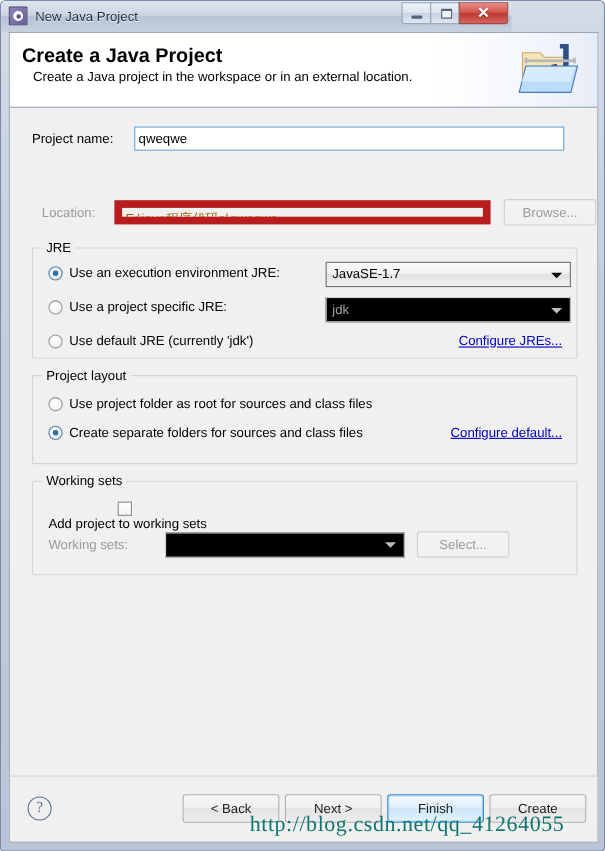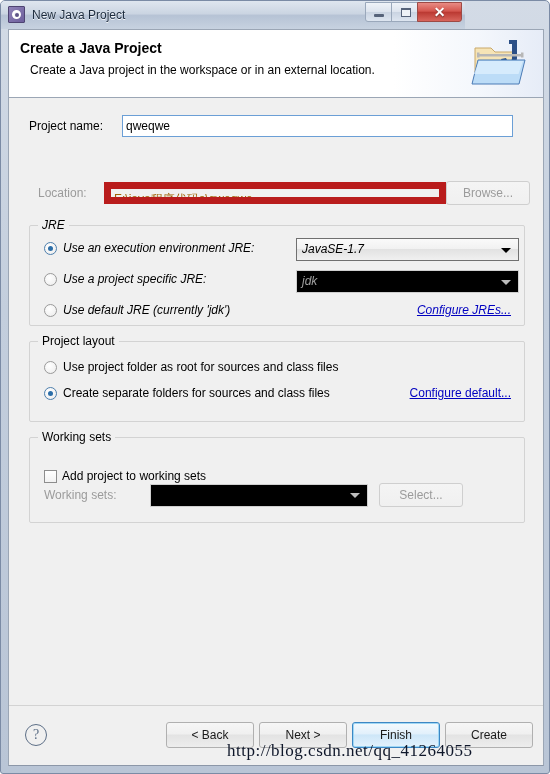--- a/index.html
+++ b/index.html
@@ -144,21 +144,21 @@
   .header {
     position: relative;
     height: 68px;
     background: linear-gradient(to right, #ffffff 0%, #ffffff 72%, #f4f7fc 88%, #e6ecf7 100%);
     border-bottom: 1px solid #9ba6b5;
     box-sizing: border-box;
   }
   .header-title {
     position: absolute;
     left: 11px; top: 10px;
-    font-size: 14px;
+    font-size: 18px;
     font-weight: bold;
     color: #000000;
   }
   .header-desc {
     position: absolute;
     left: 21px; top: 33px;
     font-size: 12px;
     color: #000000;
   }
   .header-icon {
@@ -346,23 +346,23 @@
     position: absolute;
     right: 10px; top: 16px;
     display: flex;
     gap: 5px;
   }
   .bb-buttons .btn { width: 88px; height: 26px; }
 
   .watermark {
     position: absolute;
     left: 218px; bottom: 4px;
-    font-size: 17px;
+    font-size: 20px;
     font-family: "Liberation Serif", serif;
-    color: #0f172a;
+    color: #0f766e;
     letter-spacing: 0.5px;
     white-space: nowrap;
     pointer-events: none;
   }
 </style>
 </head>
 <body>
 
 <div class="window">
 
@@ -409,24 +409,24 @@
 
       <div class="row" style="left:20px; top:17px;">
         <span class="lbl" style="width:93px;">Project name:</span>
         <span class="textfield focused" style="width:391px;">qweqwe</span>
       </div>
 
 
       <div class="row" style="left:29px; top:83px;">
         <span class="lbl disabled" style="width:55px;">Location:</span>
         <span class="textfield disabled" style="width:342px;">E:\java程序代码a\qweqwe</span>
-        <span class="btn disabled" style="width:84px; height:24px; ">Browse...</span>
-      </div>
-
-      <div class="group" style="left:20px; top:127px; width:496px; height:101px;font-style:italic;">
+        <span class="btn disabled" style="width:84px; height:24px; margin-left:12px;">Browse...</span>
+      </div>
+
+      <div class="group" style="left:20px; top:127px; width:496px; height:101px;">
         <span class="group-title">JRE</span>
 
         <div class="row" style="left:14px; top:15px;">
           <span class="rb selected"></span>
           <span class="lbl">Use an execution environment JRE:</span>
         </div>
         <span class="combo" style="position:absolute; left:246px; top:12px; width:223px;">
           <span>JavaSE-1.7</span>
           <span class="arrow"></span>
         </span>
@@ -458,21 +458,21 @@
         <div class="row" style="left:14px; top:44px;">
           <span class="rb selected"></span>
           <span class="lbl">Create separate folders for sources and class files</span>
         </div>
         <span class="link" style="position:absolute; right:13px; top:44px;">Configure default...</span>
       </div>
 
       <div class="group" style="left:20px; top:339px; width:496px; height:86px;">
         <span class="group-title">Working sets</span>
 
-        <div class="row" style="left:14px; top:31px;">
+        <div class="row" style="left:14px; top:18px;flex-direction:column;">
           <span class="cb"></span>
           <span class="lbl">Add project to working sets</span>
         </div>
 
         <div class="row" style="left:14px; top:45px;">
           <span class="lbl disabled" style="width:86px;">Working sets:</span>
           <span class="combo disabled" style="width:218px;">
             <span></span>
             <span class="arrow"></span>
           </span>

